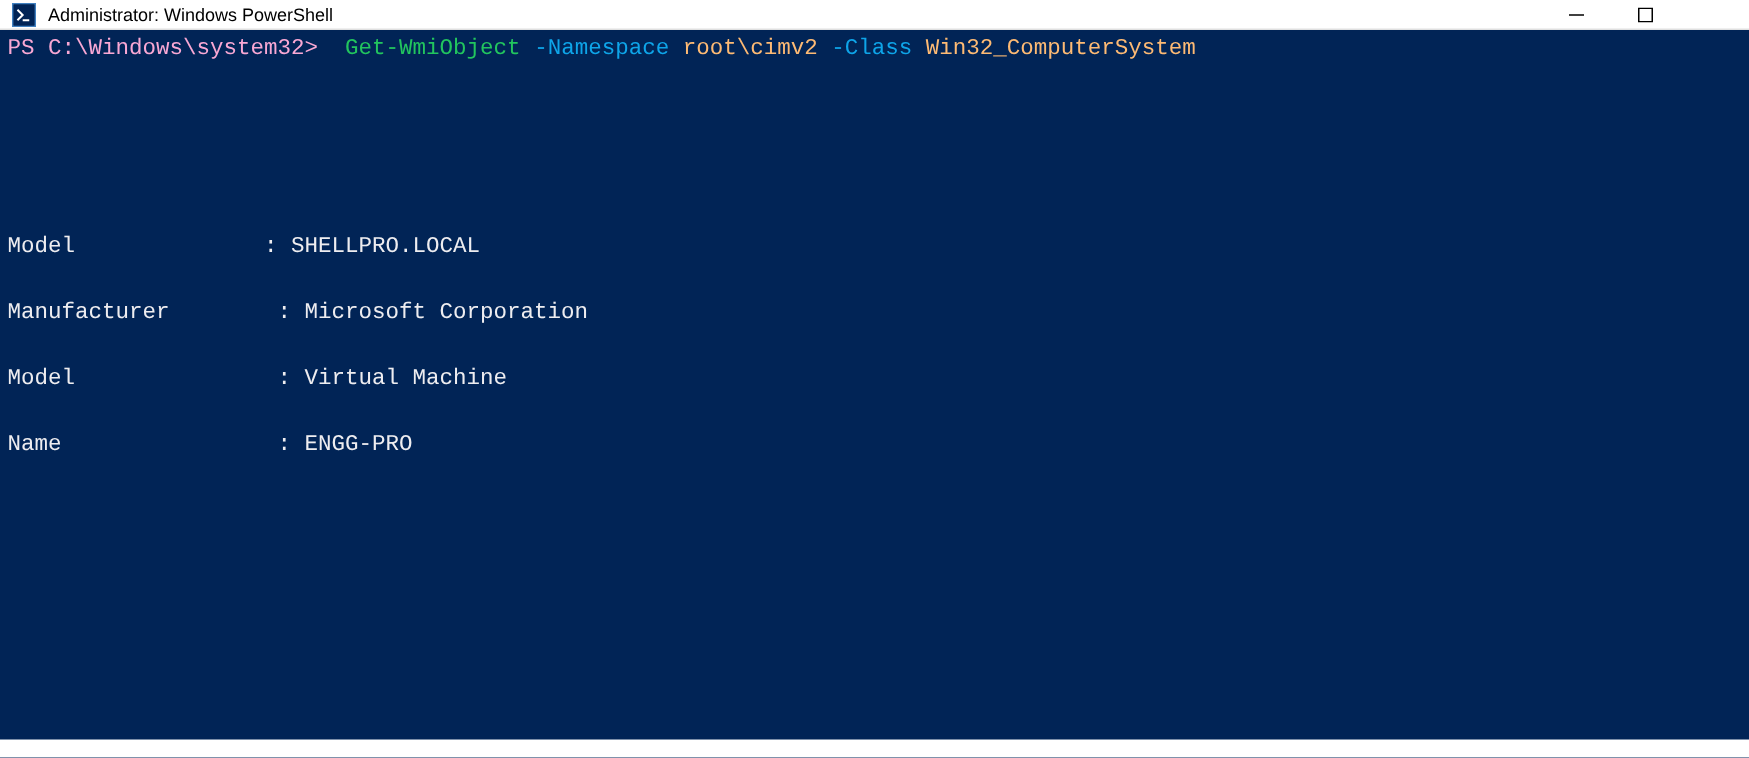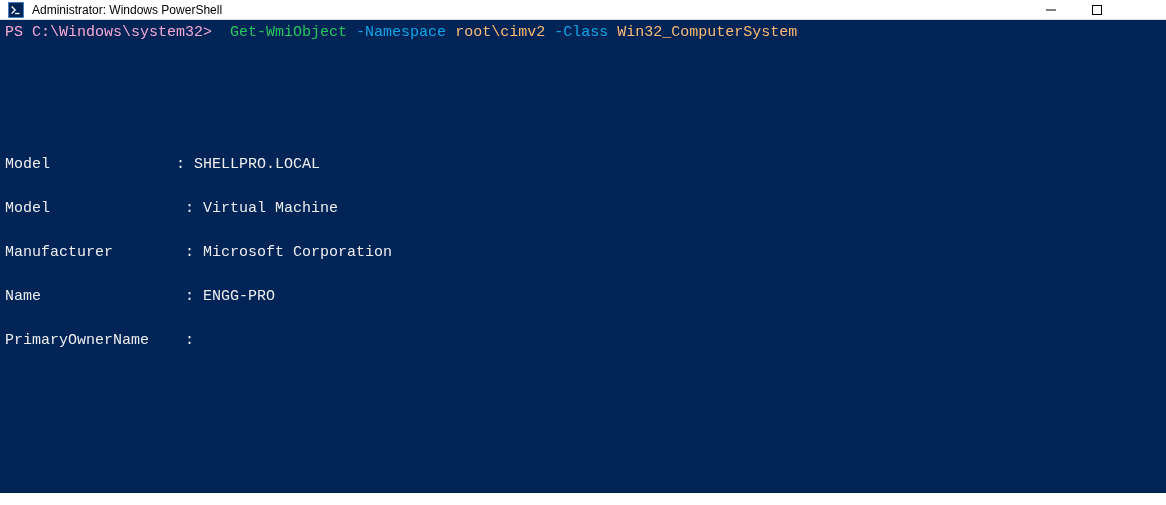--- a/index.html
+++ b/index.html
@@ -115,24 +115,23 @@
           <line x1="10" y1="0" x2="0" y2="10" stroke="#000" stroke-width="1"></line>
         </svg>
     </div>
   </div>
 </div>
 
 <div class="terminal"><div class="line"><span class="prompt">PS C:\Windows\system32&gt;</span>  <span class="cmd-yellow">Get-WmiObject</span> <span class="cmd-darkgray">-Namespace</span> <span class="cmd-white">root\cimv2</span> <span class="cmd-darkgray">-Class</span> <span class="cmd-white">Win32_ComputerSystem</span></div>
 <div class="line"></div>
 <div class="line"></div>
 <div class="line"><span>Model</span>              : <span>SHELLPRO.LOCAL</span></div>
+<div class="line"><span>Manufacturer</span>        : <span>Microsoft Corporation</span></div>
 <div class="line"><span>Model</span>               : <span>Virtual Machine</span></div>
-<div class="line"><span>Manufacturer</span>        : <span>Microsoft Corporation</span></div>
 <div class="line"><span>Name</span>                : <span>ENGG-PRO</span></div>
-<div class="line"><span>PrimaryOwnerName</span>    : <span></span></div>
 <div class="line"></div>
 <div class="line"></div>
 
 
 
 
 
 
 
 

